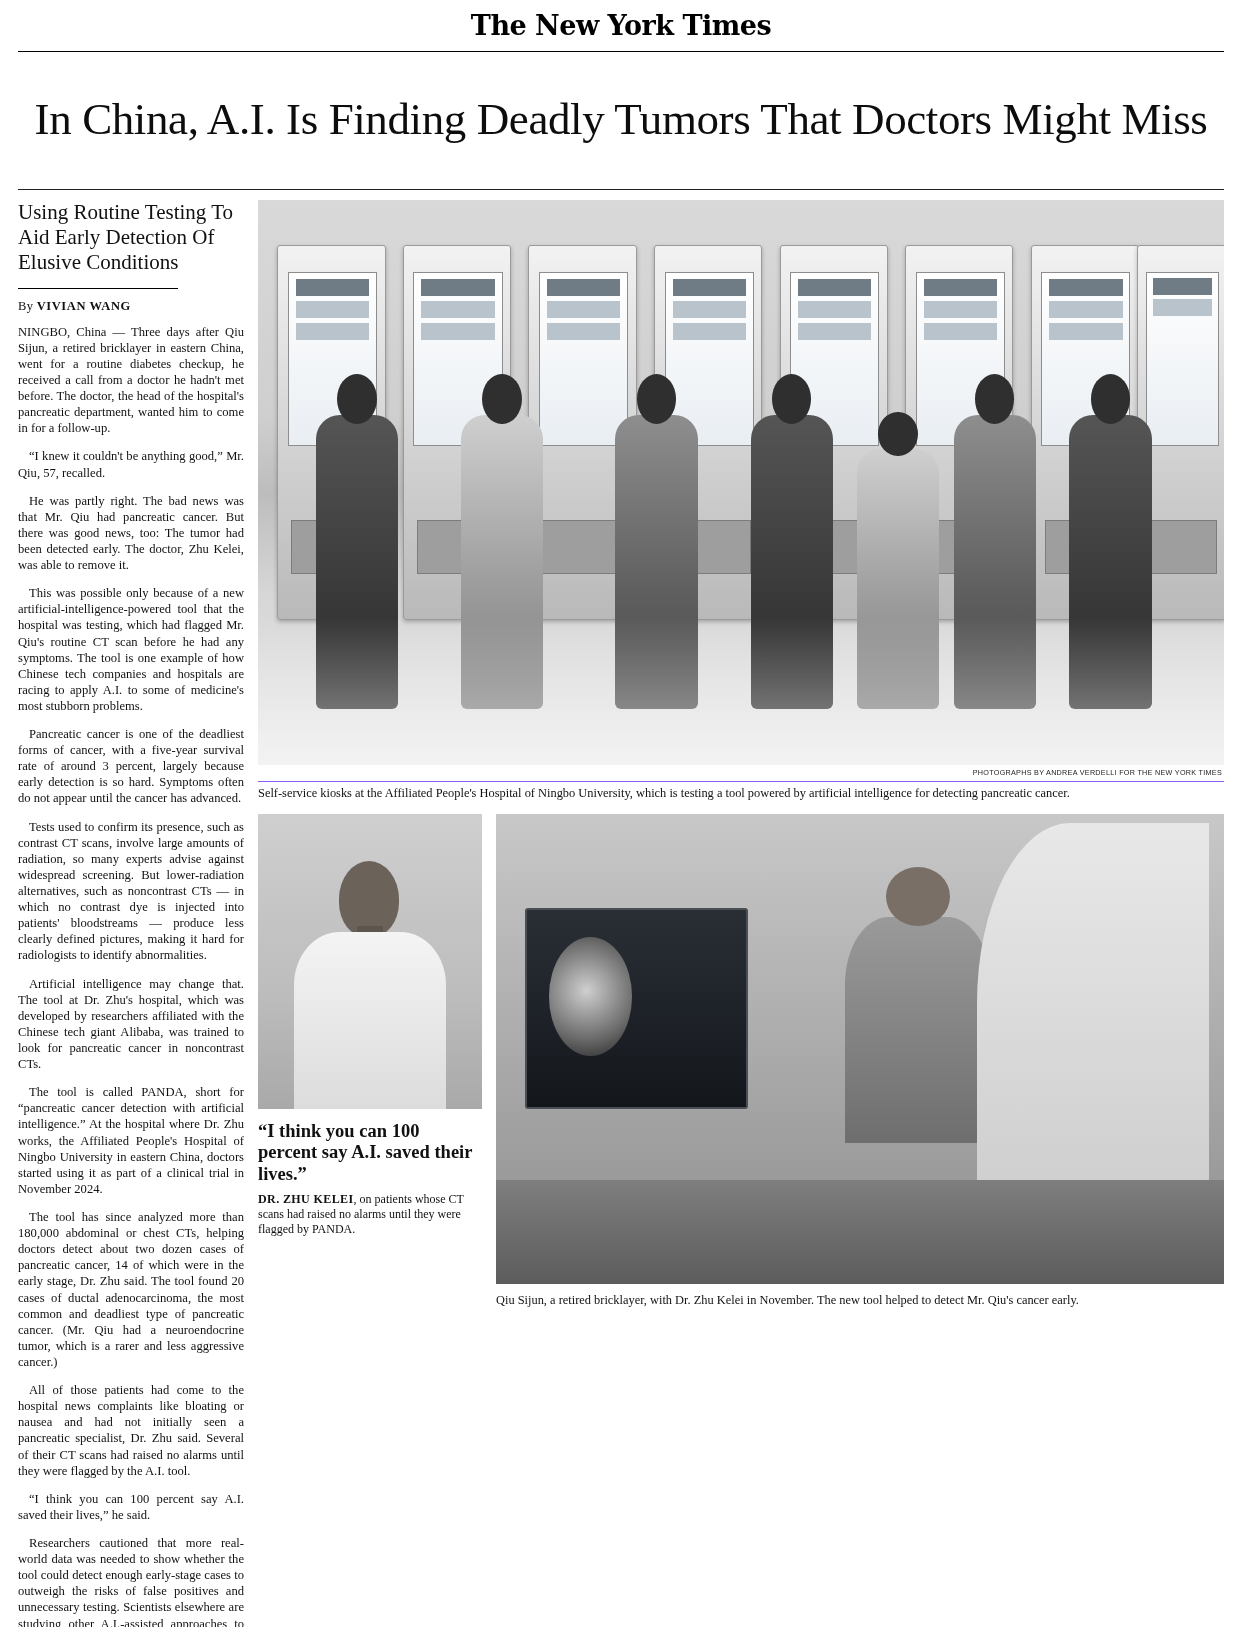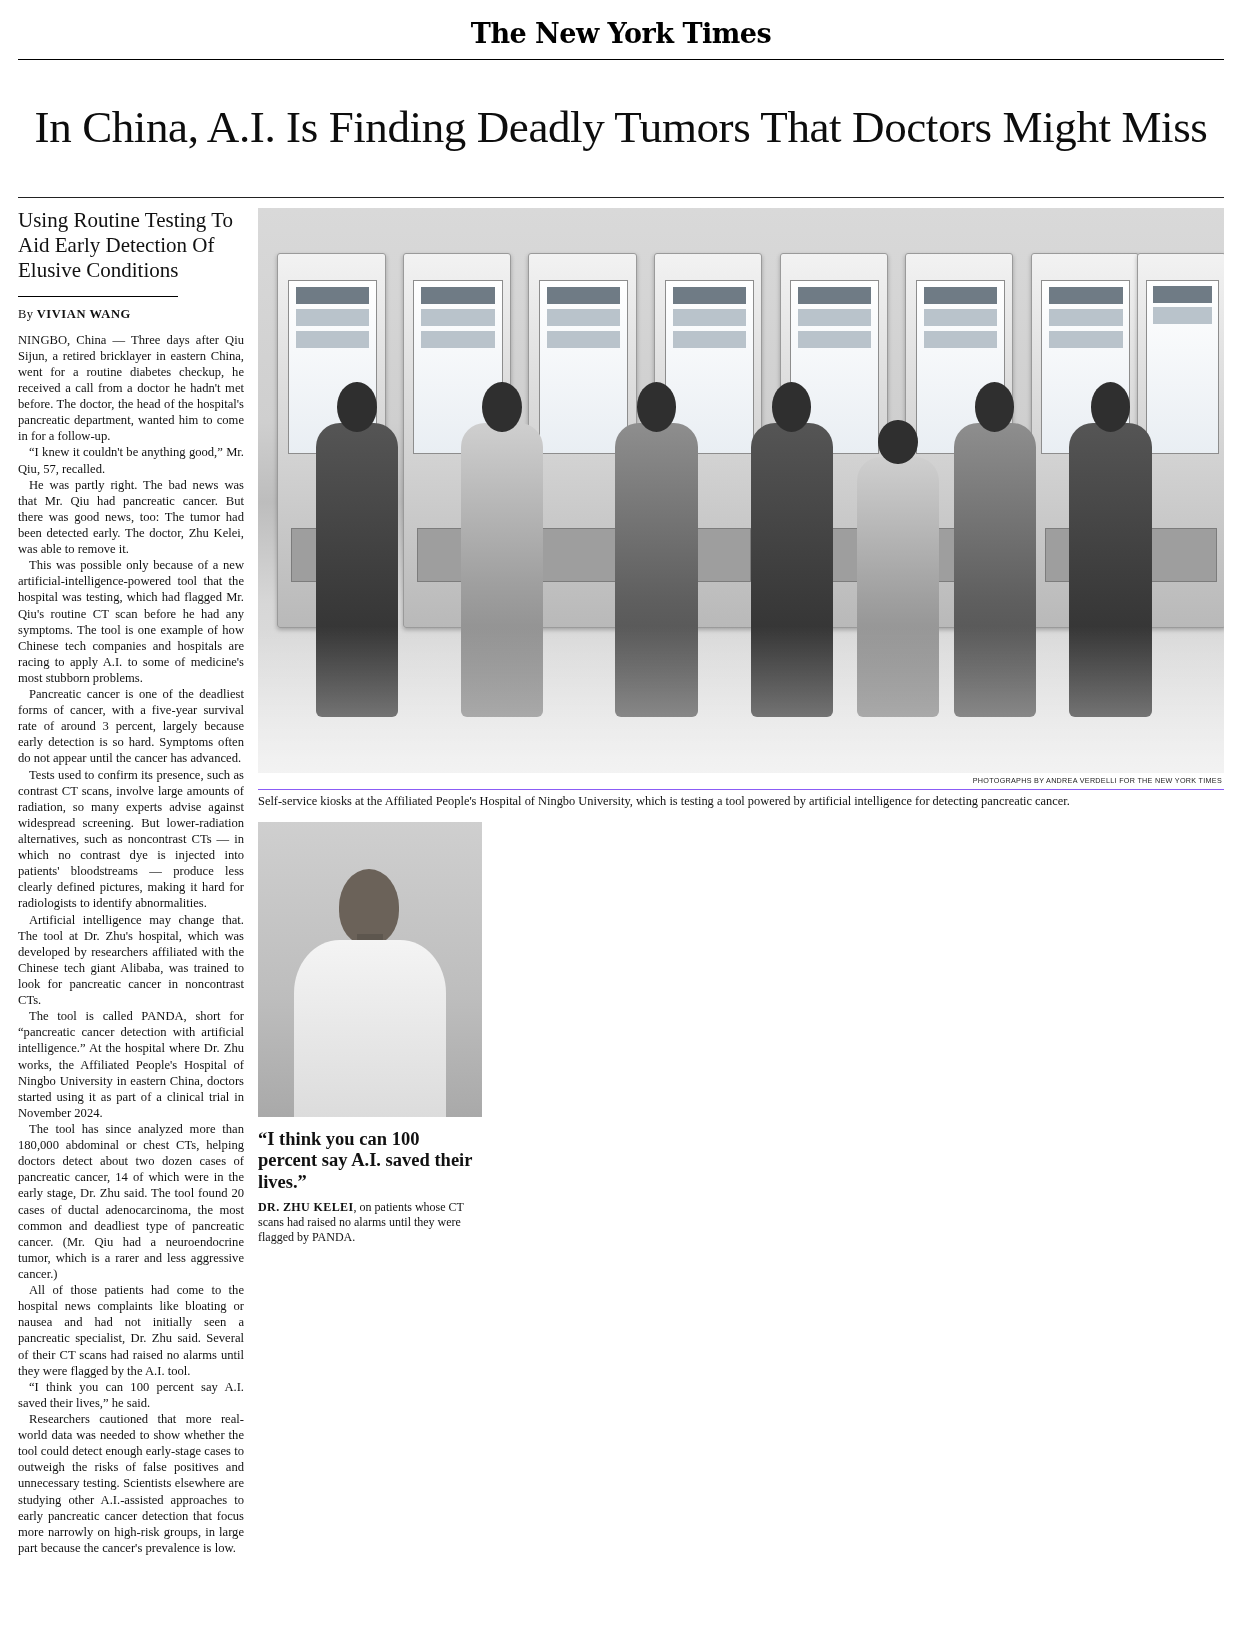--- a/index.html
+++ b/index.html
@@ -17,21 +17,21 @@
   .page {
     width: 1242px;
     position: relative;
     padding: 0;
     box-sizing: border-box;
   }
 
   
   .masthead {
     text-align: center;
-    padding: 18px 0 6px 0;
+    padding: 10px 0 6px 0;
   }
   .masthead .logo {
     font-family: "DejaVu Serif", serif;
     font-weight: 700;
     font-size: 27px;
     letter-spacing: -0.5px;
     color: #000;
   }
   .rule-top {
     border-top: 1px solid #000;
@@ -99,21 +99,21 @@
     margin: 0;
     font-size: 12.6px;
     line-height: 1.28;
     text-align: justify;
     text-indent: 11px;
     hyphens: auto;
   }
   .bodytext p.first {
     text-indent: 0;
   }
-  .bodytext p + p { margin-top: 0; font-family: Liberation Serif, serif; }
+  .bodytext p + p { margin-top: 12px; font-family: Liberation Serif, serif; }
 
   
   .photo {
     position: relative;
     background: #9a9a9a;
     overflow: hidden;
   }
   .credit {
     font-size: 7.2px;
     letter-spacing: 0.3px;
@@ -404,19 +404,32 @@
               <div class="neck"></div>
               <div class="coat"></div>
             </div>
           </div>
           <div class="pullquote">“I think you can 100 percent say A.I. saved their lives.”</div>
           <div class="pullquote-attr">
             <span class="who">DR. ZHU KELEI</span><span>, on patients whose CT scans had raised no alarms until they were flagged by PANDA.</span>
           </div>
         </div>
 
+        <div style="flex:1 1 auto;">
+          <div class="photo" style="height:470px;">
+            <div class="clinic-scene">
+              <div class="monitor">
+                  <div class="scan"></div>
+                </div>
+              <div class="patient"></div>
+              <div class="doctor"></div>
+              <div class="desk"></div>
+            </div>
+          </div>
+          <div class="caption" style="margin-top:6px;">Qiu Sijun, a retired bricklayer, with Dr. Zhu Kelei in November. The new tool helped to detect Mr. Qiu's cancer early.</div>
+        </div>
 
       </div>
 
     </div>
   </div>
 
 </div>
 
 </body></html>

